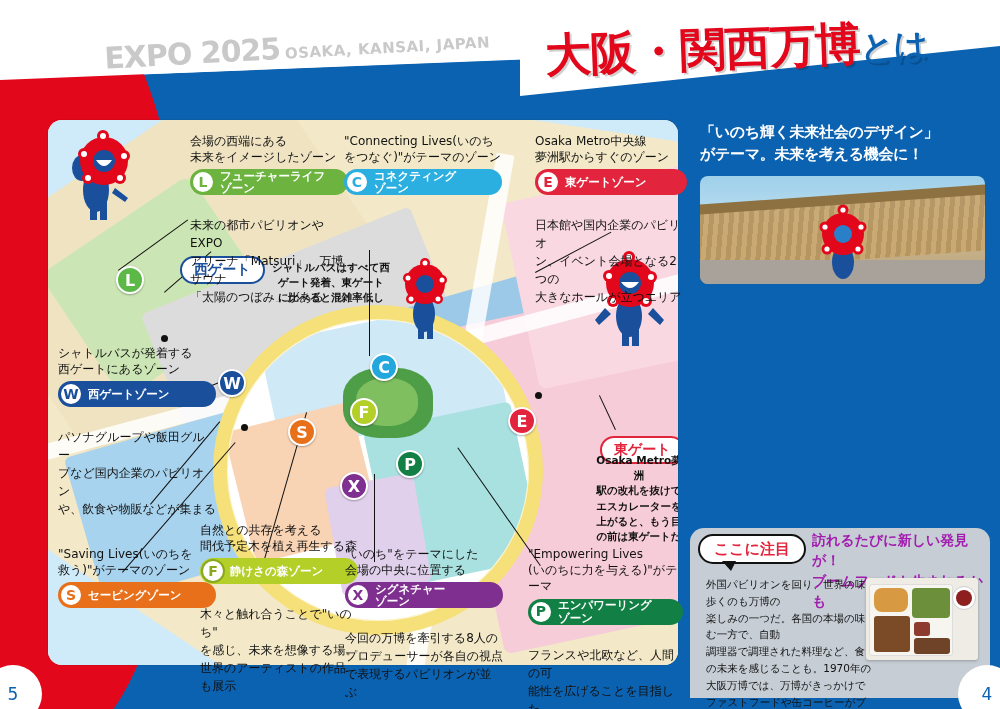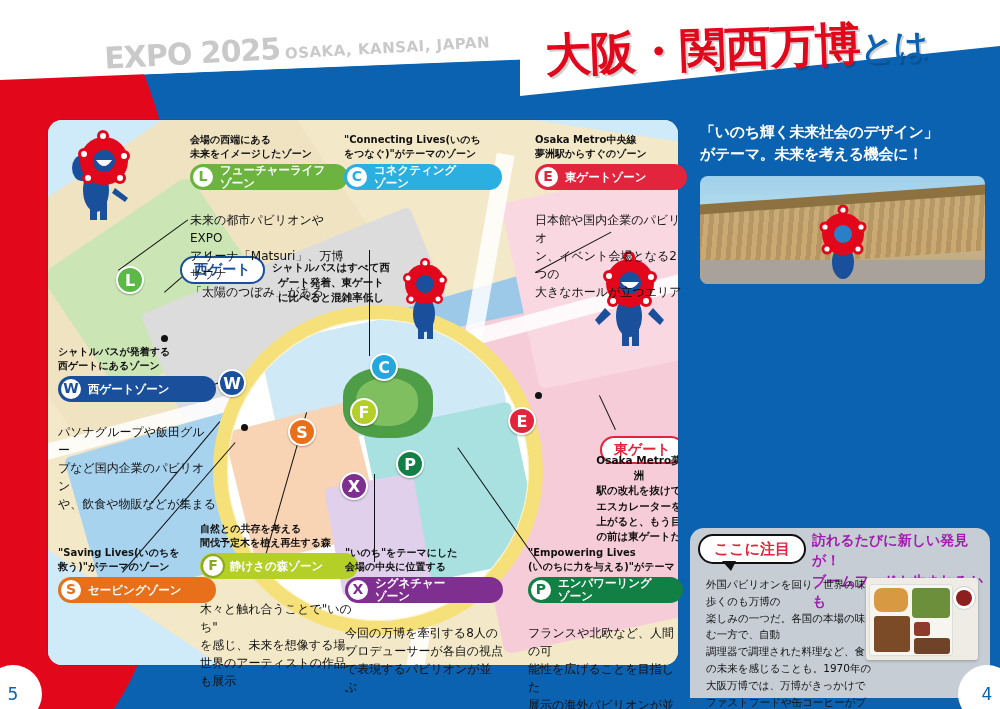--- a/index.html
+++ b/index.html
@@ -169,21 +169,21 @@
   }
 
   
   .mascot{ position:absolute; z-index:8; }
 
   
   .zone{
     position:absolute; width:158px; z-index:9;
   }
   .zone .head{
-    font-size:10px; font-weight:bold; color:#111; line-height:1.35;
+    font-size:12px; font-weight:normal; color:#111; line-height:1.35;
     white-space:pre-line; margin-bottom:4px;
   }
   .zone .pill{
     display:flex; align-items:center; height:26px;
     border-radius:13px; padding-right:8px; color:#fff; font-weight:bold;
     font-size:11.5px; line-height:1.1;
   }
   .zone .pill .badge{
     width:24px; height:24px; border-radius:50%; background:#fff;
     display:flex; align-items:center; justify-content:center;

